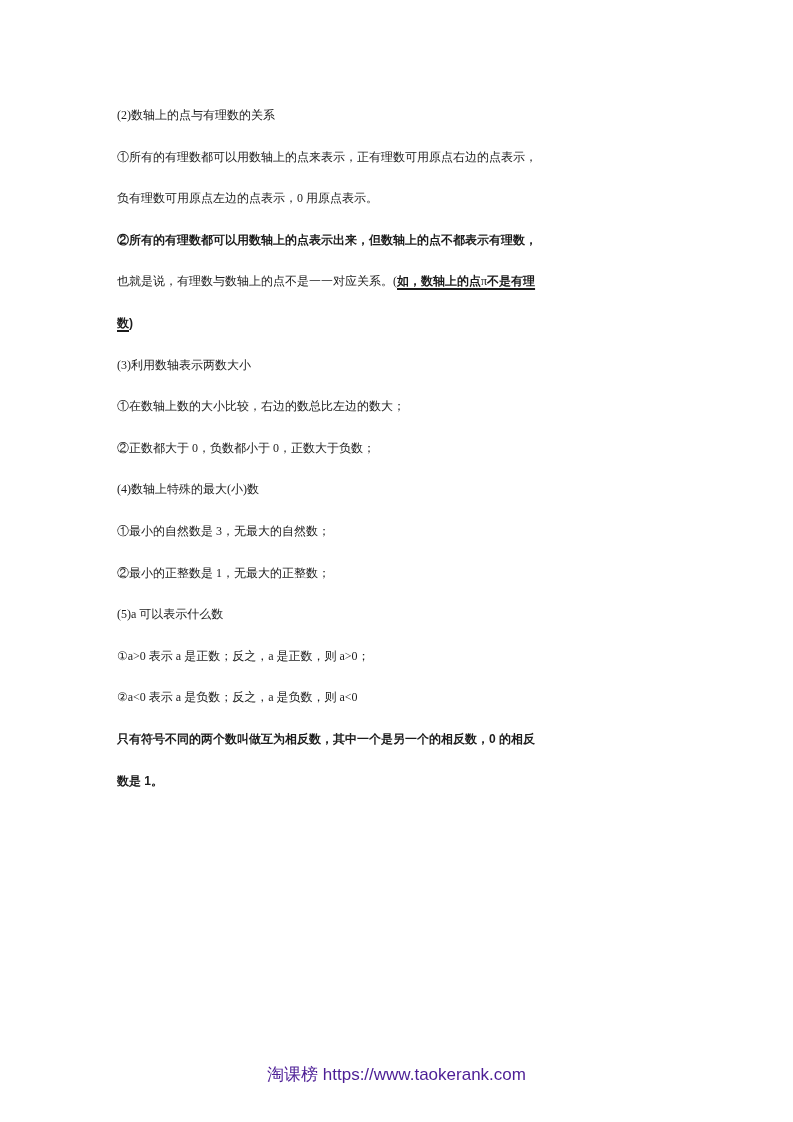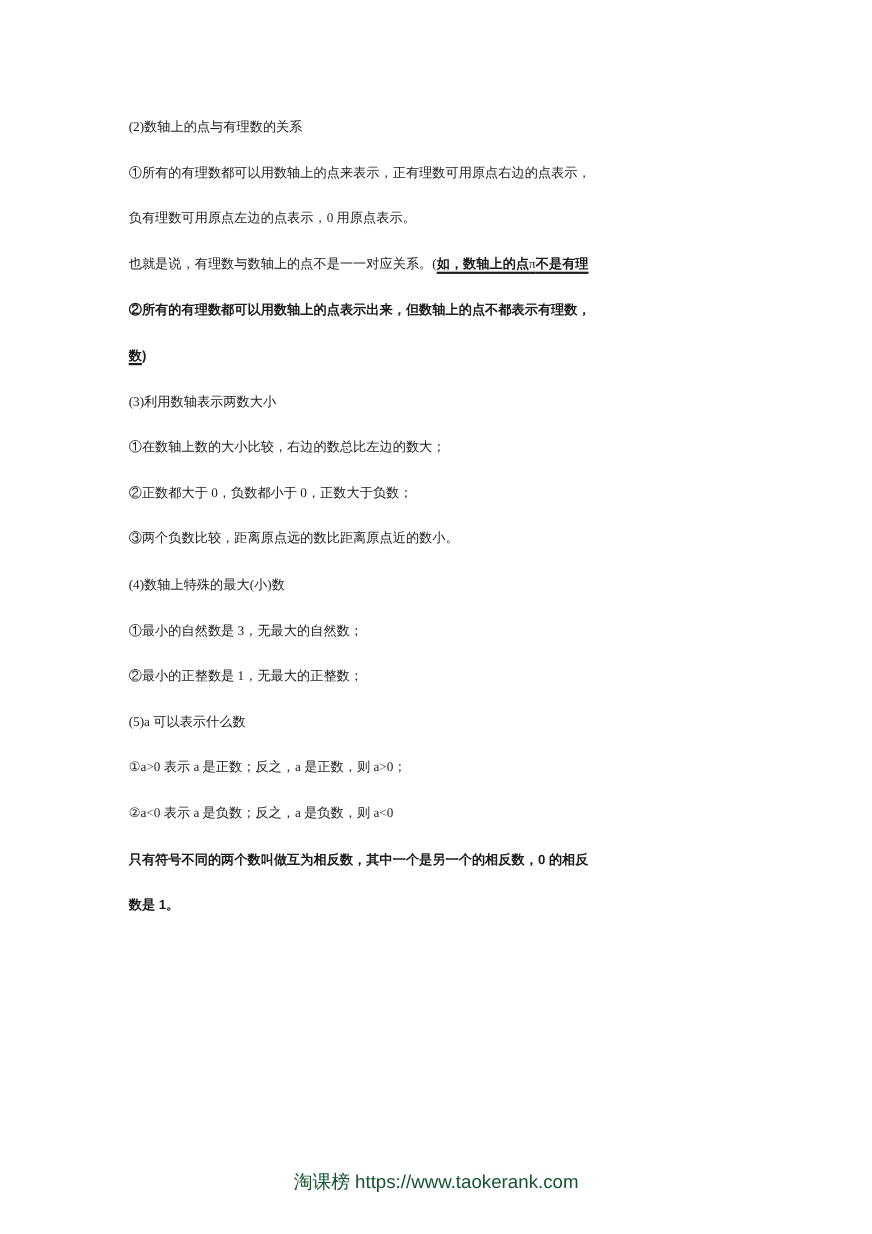--- a/index.html
+++ b/index.html
@@ -38,38 +38,37 @@
   }
   .footer {
     position: absolute;
     left: 0;
     right: 0;
     top: 1060px;
     text-align: center;
     font-family: "Liberation Sans", sans-serif;
     font-size: 17px;
     line-height: 30px;
-    color: #14532d;
+    color: #4c1d95;
   }
 </style>
 </head>
 <body>
 
 <div class="page">
   <div class="content">
       <div class="line"><span>(2)数轴上的点与有理数的关系</span></div>
       <div class="line"><span>①所有的有理数都可以用数轴上的点来表示，正有理数可用原点右边的点表示，</span></div>
       <div class="line"><span>负有理数可用原点左边的点表示，0 用原点表示。</span></div>
+      <div class="line"><span class="bold">②所有的有理数都可以用数轴上的点表示出来，但数轴上的点不都表示有理数，</span></div>
       <div class="line"><span>也就是说，有理数与数轴上的点不是一一对应关系。(</span><span class="bold underline">如，数轴上的点</span><span class="underline">π</span><span class="bold underline">不是有理</span></div>
-      <div class="line"><span class="bold">②所有的有理数都可以用数轴上的点表示出来，但数轴上的点不都表示有理数，</span></div>
       <div class="line"><span class="bold underline">数</span><span class="bold">)</span></div>
       <div class="line"><span>(3)利用数轴表示两数大小</span></div>
       <div class="line"><span>①在数轴上数的大小比较，右边的数总比左边的数大；</span></div>
       <div class="line"><span>②正数都大于 0，负数都小于 0，正数大于负数；</span></div>
-      <div class="line"><span>③两个负数比较，距离原点远的数比距离原点近的数小。</span></div>
       <div class="line"><span>(4)数轴上特殊的最大(小)数</span></div>
       <div class="line"><span>①最小的自然数是 3，无最大的自然数；</span></div>
       <div class="line"><span>②最小的正整数是 1，无最大的正整数；</span></div>
       <div class="line"><span>(5)a 可以表示什么数</span></div>
       <div class="line"><span>①a&gt;0 表示 a 是正数；反之，a 是正数，则 a&gt;0；</span></div>
       <div class="line"><span>②a&lt;0 表示 a 是负数；反之，a 是负数，则 a&lt;0</span></div>
       <div class="line"><span class="bold">只有符号不同的两个数叫做互为相反数，其中一个是另一个的相反数，0 的相反</span></div>
       <div class="line"><span class="bold">数是 1。</span></div>
     </div>
   <div class="footer">

